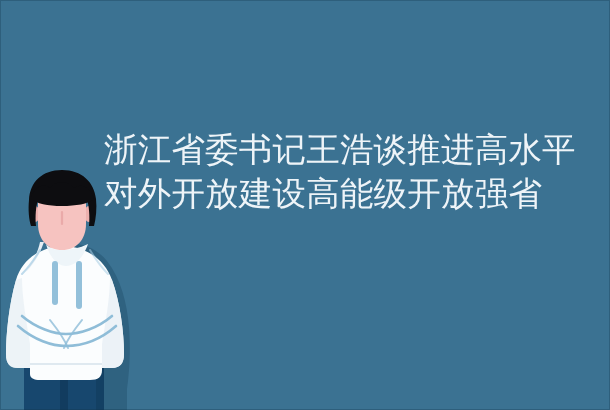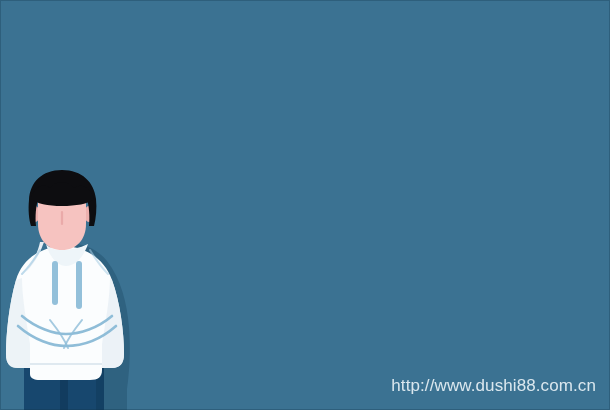--- a/index.html
+++ b/index.html
@@ -170,18 +170,18 @@
 
           <path d="M31 30 C 34 20, 42 14, 50 20 C 56 12, 68 12, 74 20
                    C 82 14, 91 20, 94 31 C 88 36, 76 38, 62 38
                    C 48 38, 36 36, 31 30 Z" fill="#0d0d10"></path>
         </g>
 
       </g>
     </svg>
   </div>
 
+  <div id="headline">浙江省委书记王浩谈推进高水平对外开放建设高能级开放强省</div>
 
-  <div id="watermark">http://www.dushi88.com.cn</div>
 
   <div id="edge-frame"></div>
 
 </div>
 
 </body></html>

